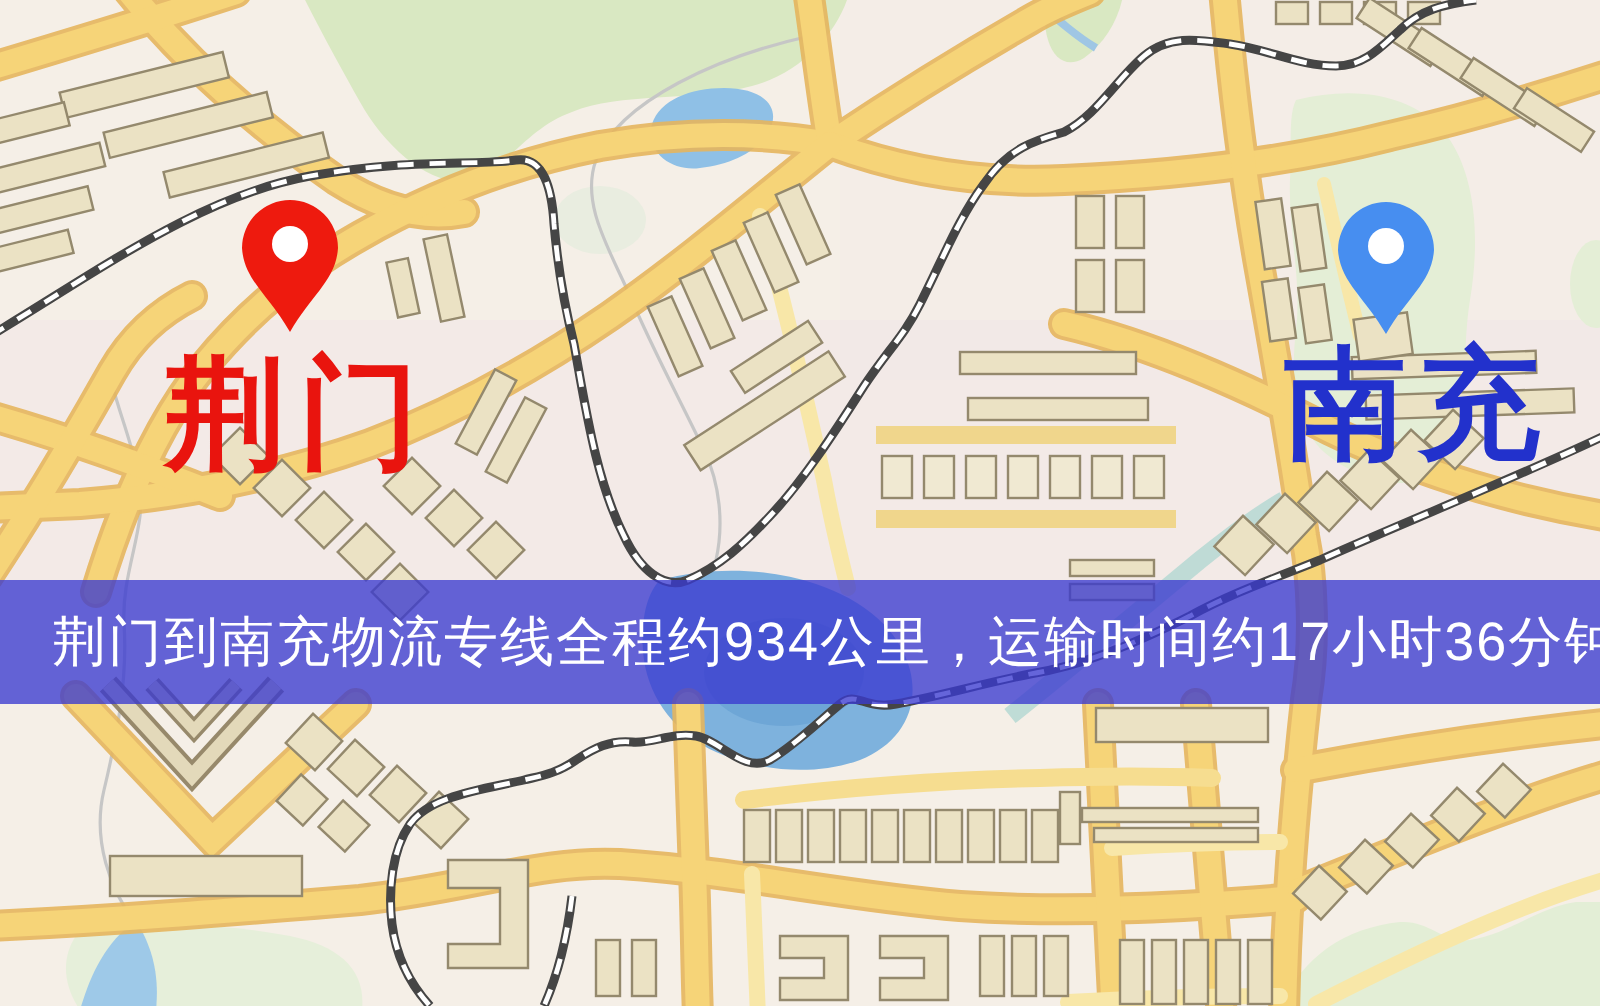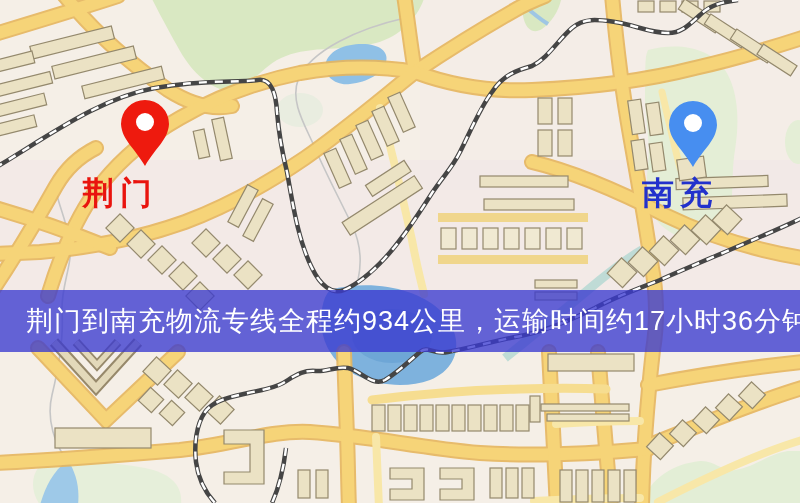--- a/index.html
+++ b/index.html
@@ -3,25 +3,25 @@
 <meta charset="utf-8">
 <style>
   html,body{margin:0;padding:0;background:#ddd;}
   .screen{
     position:relative;width:800px;height:503px;overflow:hidden;
     font-family:"Liberation Sans","DejaVu Sans",sans-serif;
     background:#f5efe7;
   }
   .screen svg{position:absolute;left:0;top:0;}
   .city-label{
-    position:absolute;font-weight:700;font-size:32px;line-height:1;
+    position:absolute;font-weight:700;font-size:61px;line-height:1;
     letter-spacing:6px;user-select:none;white-space:nowrap;
   }
   .city-label.origin{left:82px;top:177px;color:#e9140e;}
-  .city-label.destination{left:642px;top:177px;color:#2231cc;}
+  .city-label.destination{left:642px;top:177px;color:#2231cc;font-family:Liberation Mono, monospace;}
   .banner{
     position:absolute;left:0;top:290px;width:800px;height:62px;
     background:rgba(58,58,208,0.78);
     display:flex;align-items:center;
   }
   .banner span{
     color:#ffffff;font-size:27px;letter-spacing:1px;padding-left:26px;
     white-space:nowrap;
   }
 </style>

